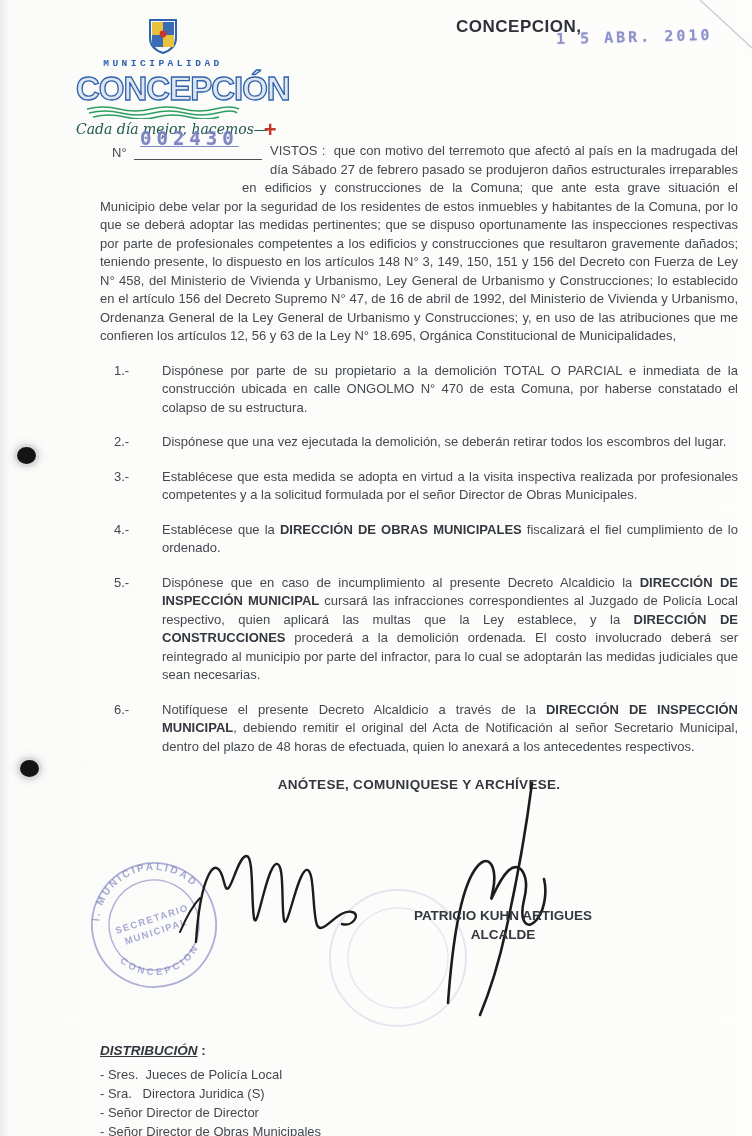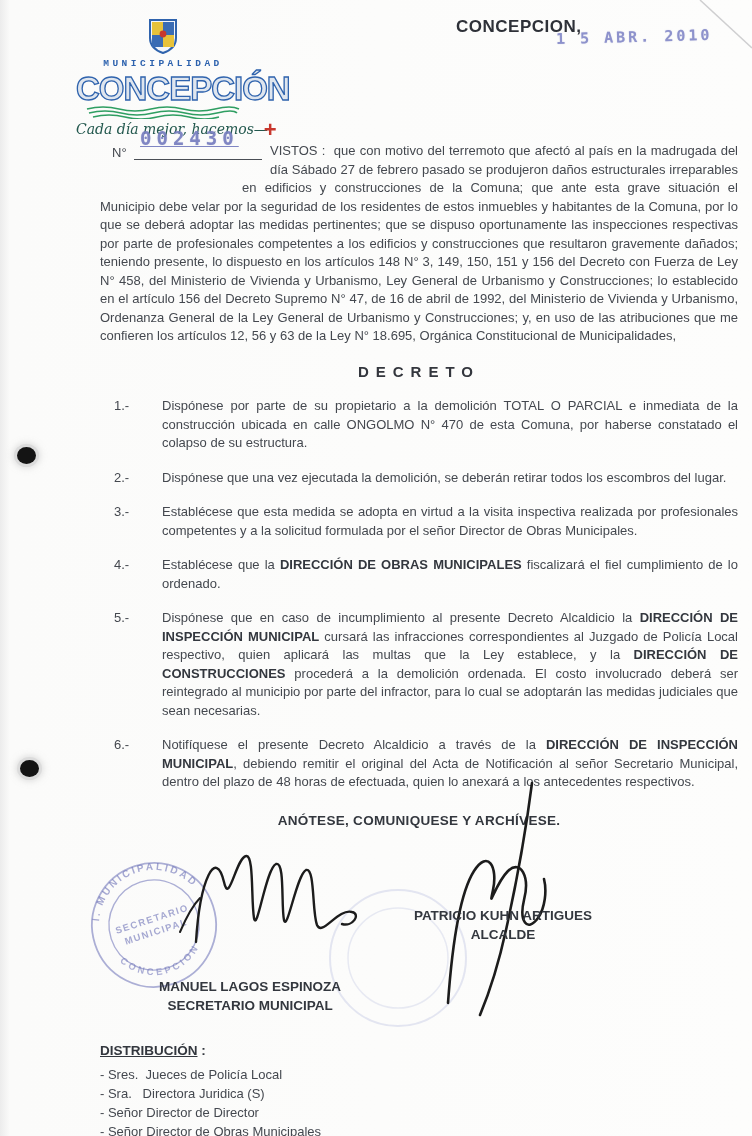--- a/index.html
+++ b/index.html
@@ -46,21 +46,21 @@
   .item-body .b{font-weight:bold;color:#33373e;}
   .closing{margin-top:20px;text-align:center;font-weight:bold;font-size:13.5px;color:#33373e;letter-spacing:0.3px;}
   
   .sig-name{position:absolute;text-align:center;font-weight:bold;font-size:13.5px;line-height:19px;color:#33373e;}
   .sig-mayor{left:393px;top:906px;width:220px;}
   .sig-secretary{left:118px;top:977px;width:264px;}
   .sig-svg,.stamp-svg{position:absolute;pointer-events:none;}
   
   .distribution{position:absolute;left:100px;top:1042px;width:420px;}
   .dist-heading{font-weight:bold;font-size:13.5px;color:#33373e;}
-  .dist-heading .u{text-decoration:underline;}
+  .dist-heading .u{text-decoration:underline;font-style:italic;}
   .dist-items{margin-top:4px;}
   .dist-item{white-space:pre-wrap;line-height:19px;}
   
   .hole{position:absolute;width:19px;height:17px;border-radius:50%;background:#141414;box-shadow:0 0 0 3px #dcdcdc,0 0 6px 4px rgba(190,190,190,0.5);}
   .hole1{left:17px;top:447px;}
   .hole2{left:20px;top:760px;}
   .corner-line{position:absolute;right:0;top:0;width:80px;height:70px;}
 </style>
 </head>
 <body>
@@ -93,21 +93,20 @@
 
   <div class="main">
     <div class="vistos">
       <span class="spacer1">
         <span class="num-label">N°</span>
         <span class="num-stamp">002430</span>
         <span class="num-underline"></span>
       </span><span class="spacer2"></span><span>VISTOS :</span>&nbsp;&nbsp;<span>que con motivo del terremoto que afectó al país en la madrugada del día Sábado 27 de febrero pasado se produjeron daños estructurales irreparables en edificios y construcciones de la Comuna; que ante esta grave situación el Municipio debe velar por la seguridad de los residentes de estos inmuebles y habitantes de la Comuna, por lo que se deberá adoptar las medidas pertinentes; que se dispuso oportunamente las inspecciones respectivas por parte de profesionales competentes a los edificios y construcciones que resultaron gravemente dañados; teniendo presente, lo dispuesto en los artículos 148 N° 3, 149, 150, 151 y 156 del Decreto con Fuerza de Ley N° 458, del Ministerio de Vivienda y Urbanismo, Ley General de Urbanismo y Construcciones; lo establecido en el artículo 156 del Decreto Supremo N° 47, de 16 de abril de 1992, del Ministerio de Vivienda y Urbanismo, Ordenanza General de la Ley General de Urbanismo y Construcciones; y, en uso de las atribuciones que me confieren los artículos 12, 56 y 63 de la Ley N° 18.695, Orgánica Constitucional de Municipalidades,</span>
     </div>
 
-    <div class="decree-heading">DECRETO</div>
 
     <div class="items">
         <div class="item">
           <div class="item-num">1.-</div>
           <div class="item-body"><span>Dispónese por parte de su propietario a la demolición TOTAL O PARCIAL e inmediata de la construcción ubicada en calle ONGOLMO N° 470 de esta Comuna, por haberse constatado el colapso de su estructura.</span></div>
         </div>
         <div class="item">
           <div class="item-num">2.-</div>
           <div class="item-body"><span>Dispónese que una vez ejecutada la demolición, se deberán retirar todos los escombros del lugar.</span></div>
         </div>
@@ -161,24 +160,20 @@
 
   <svg class="sig-svg" style="left:420px;top:775px;" width="160" height="250" viewBox="0 0 160 250">
     <path d="M112,8 C106,55 96,110 86,155 C79,187 70,216 60,240" fill="none" stroke="#1c1c1c" stroke-width="2.6" stroke-linecap="round"></path>
     <path d="M28,228 C32,172 40,118 54,96 C68,74 78,92 73,115 C68,138 75,109 88,96 C101,84 110,102 104,125 C99,146 107,158 118,143 C125,133 127,116 124,104" fill="none" stroke="#1c1c1c" stroke-width="2.6" stroke-linecap="round"></path>
   </svg>
 
   <div class="sig-name sig-mayor">
     <div>PATRICIO KUHN ARTIGUES</div>
     <div>ALCALDE</div>
   </div>
-  <div class="sig-name sig-secretary">
-    <div>MANUEL LAGOS ESPINOZA</div>
-    <div>SECRETARIO MUNICIPAL</div>
-  </div>
 
   <div class="distribution">
     <div class="dist-heading">
       <span class="u">DISTRIBUCIÓN</span><span> :</span>
     </div>
     <div class="dist-items">
         <div class="dist-item">- Sres.  Jueces de Policía Local</div>
         <div class="dist-item">- Sra.   Directora Juridica (S)</div>
         <div class="dist-item">- Señor Director de Director</div>
         <div class="dist-item">- Señor Director de Obras Municipales</div>

